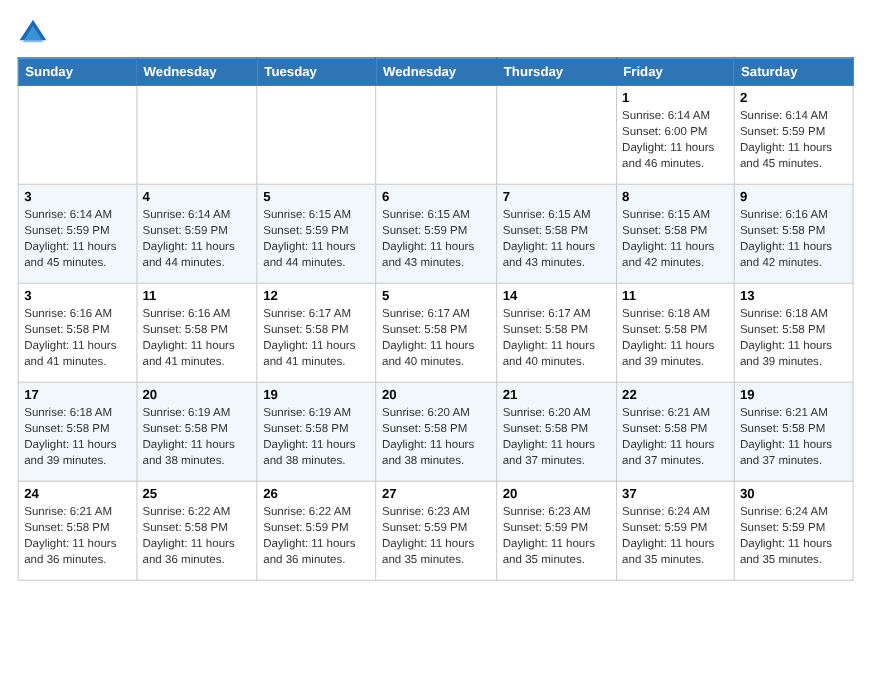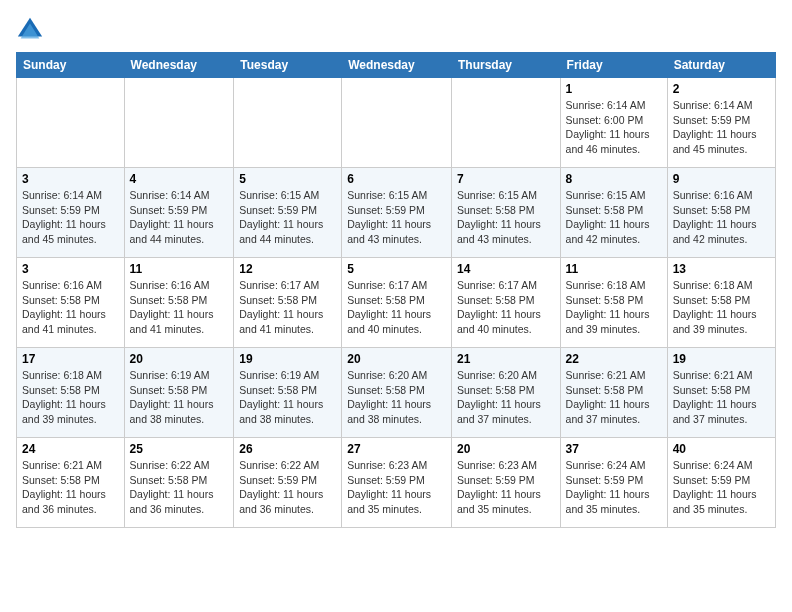--- a/index.html
+++ b/index.html
@@ -243,18 +243,18 @@
         </td>
         <td>
           <span class="day-num">20</span>
           <div class="day-info">Sunrise: 6:23 AM<br>Sunset: 5:59 PM<br>Daylight: 11 hours and 35 minutes.</div>
         </td>
         <td>
           <span class="day-num">37</span>
           <div class="day-info">Sunrise: 6:24 AM<br>Sunset: 5:59 PM<br>Daylight: 11 hours and 35 minutes.</div>
         </td>
         <td>
-          <span class="day-num">40</span>
+          <span class="day-num">30</span>
           <div class="day-info">Sunrise: 6:24 AM<br>Sunset: 5:59 PM<br>Daylight: 11 hours and 35 minutes.</div>
         </td>
       </tr>
     </tbody>
 </table>
 
 </body></html>

